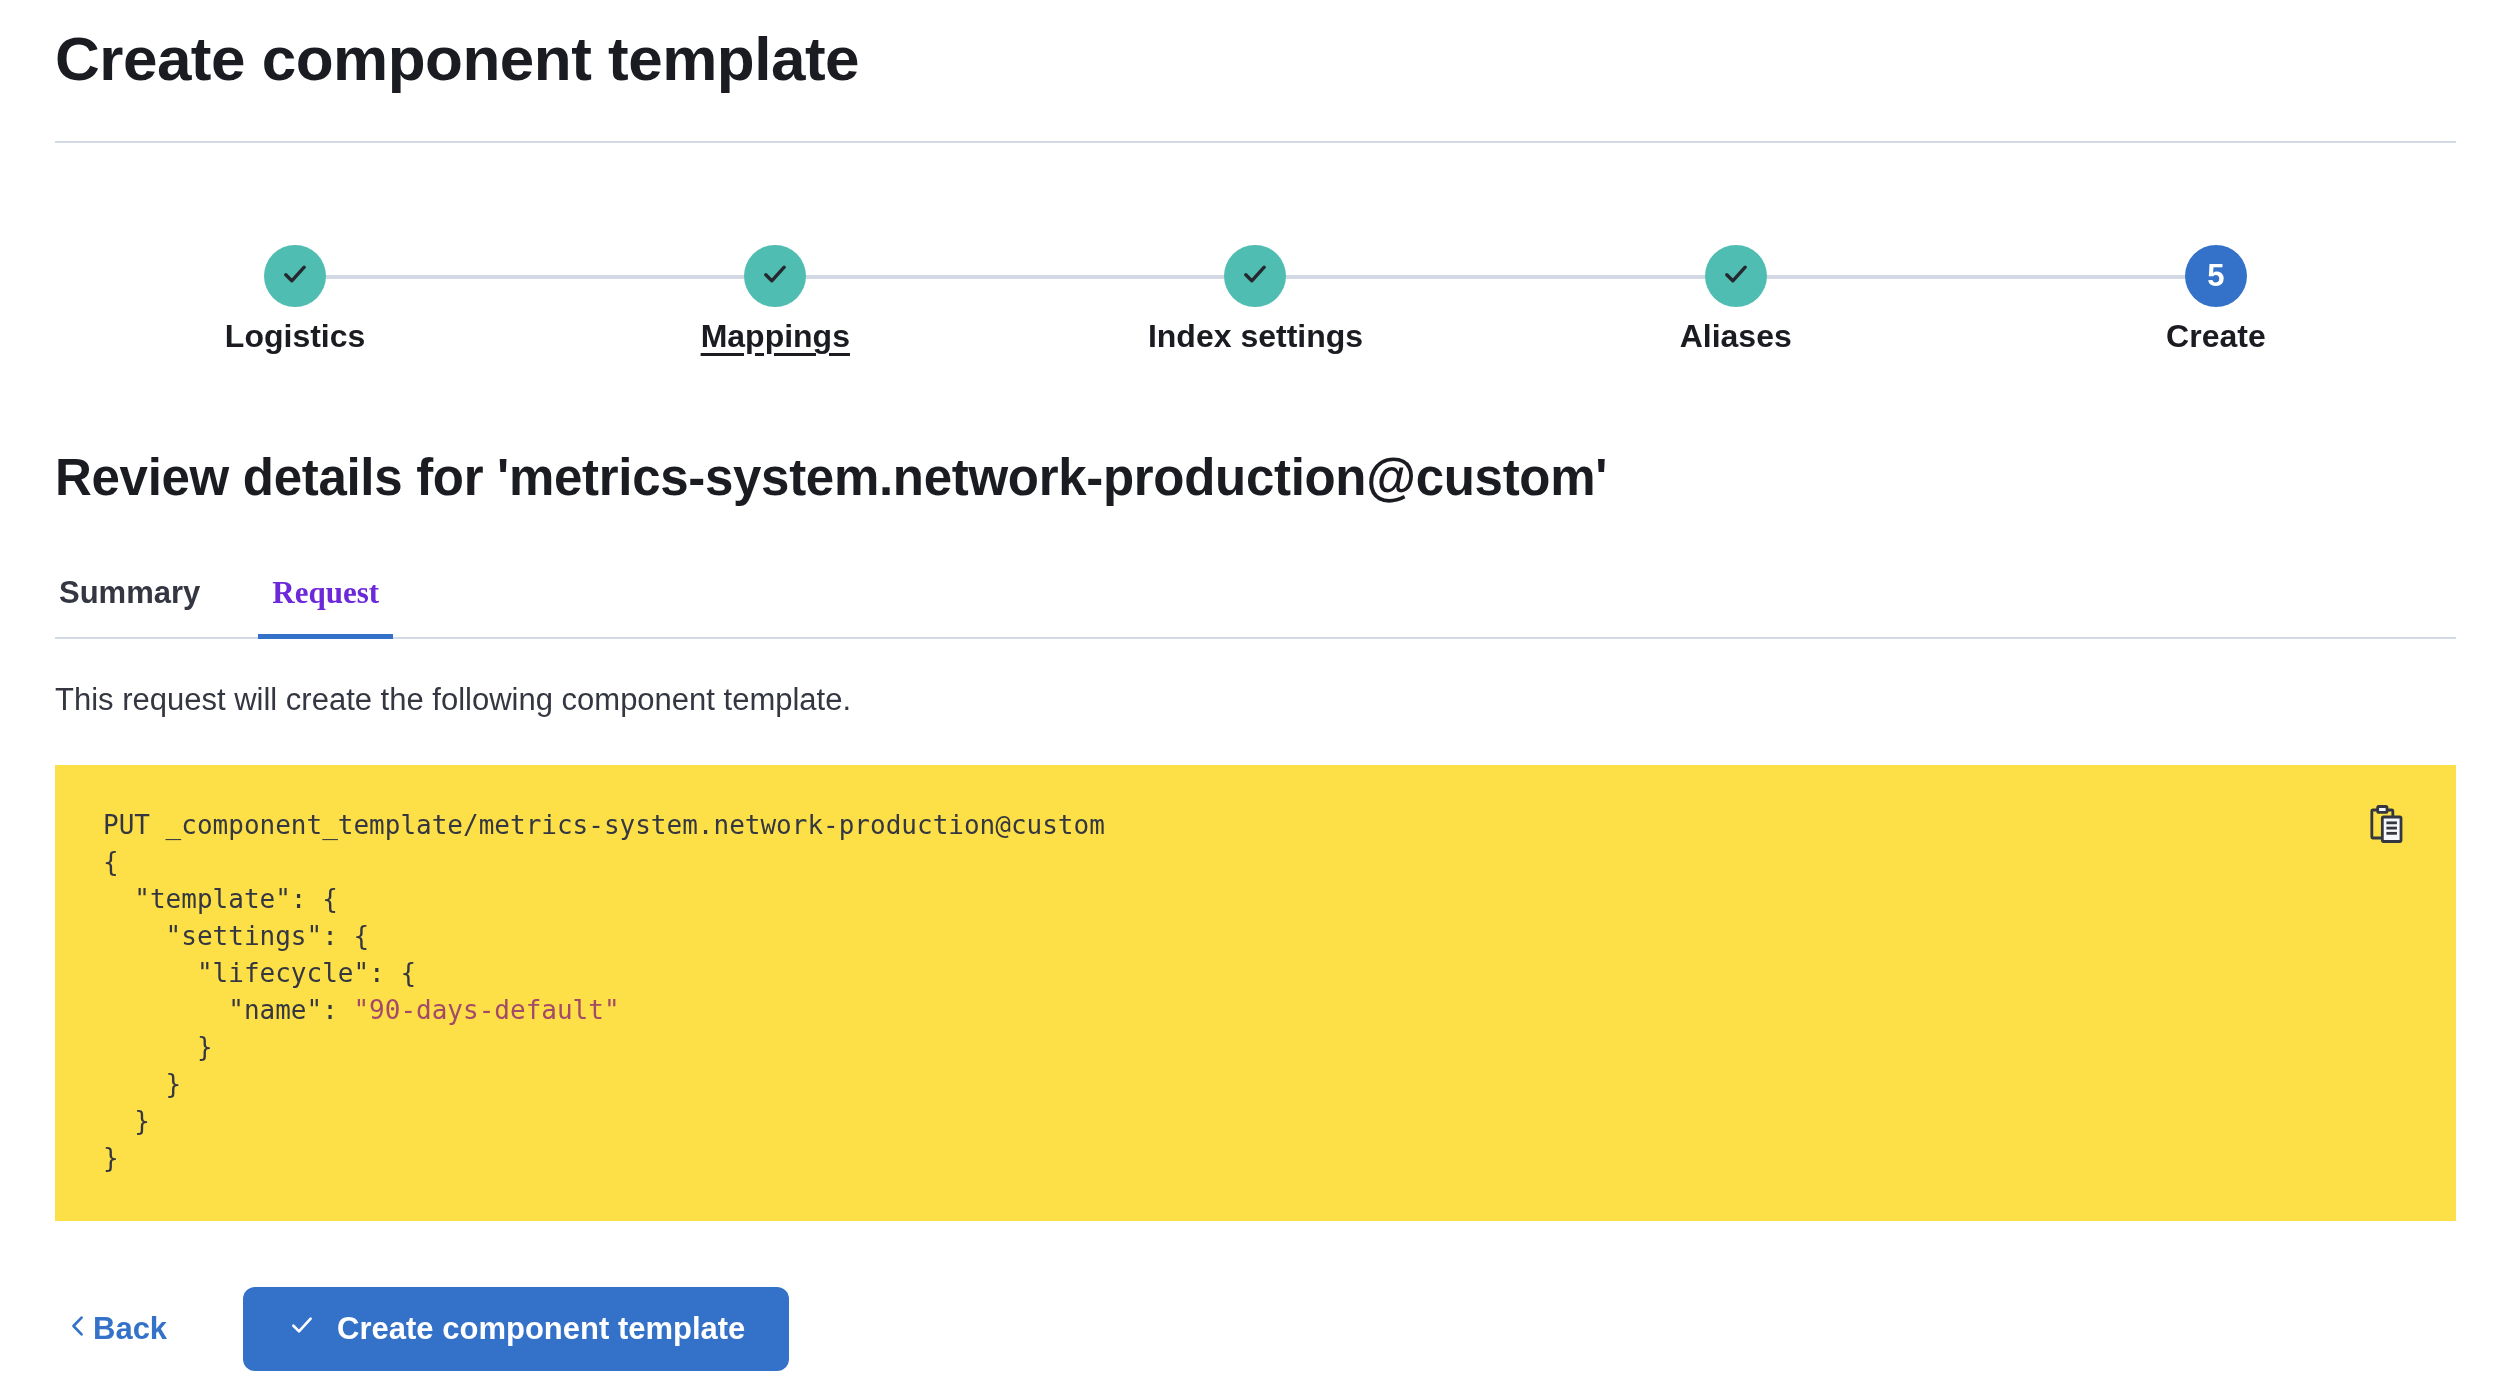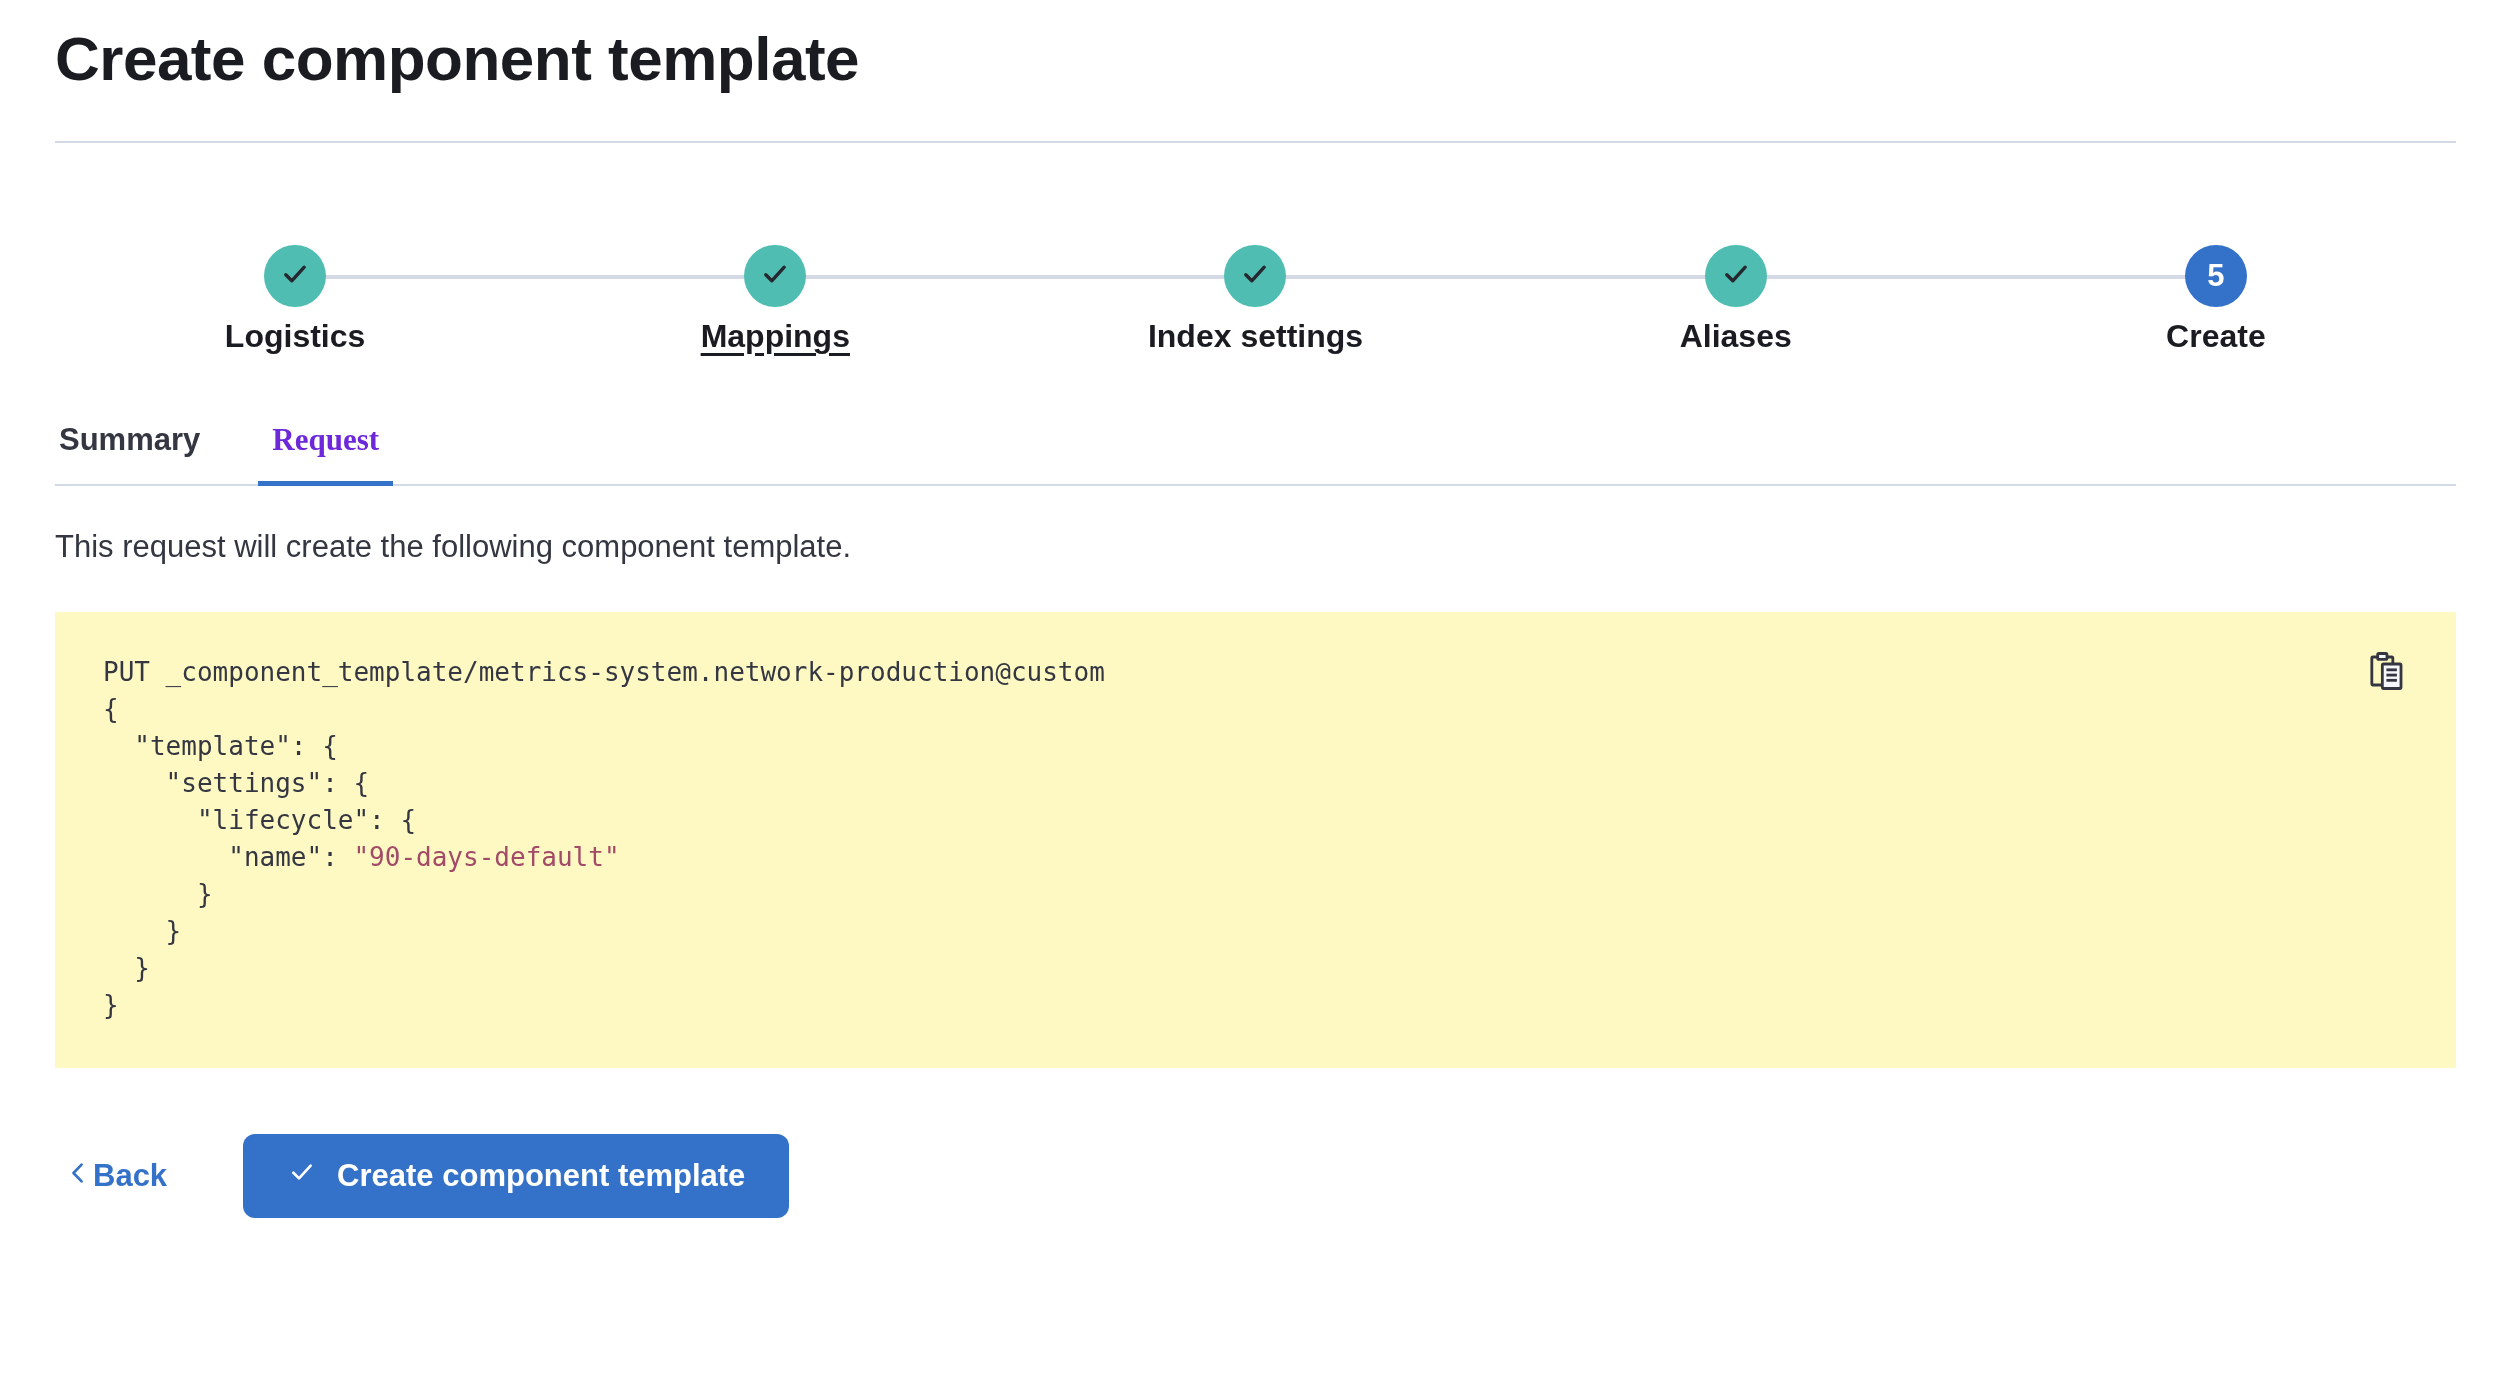--- a/index.html
+++ b/index.html
@@ -31,21 +31,21 @@
   .tabs { margin-top: 66px; display: flex; gap: 44px; }
   .tab { padding: 0 14px 22px 14px; font-size: 31px; font-weight: 700; line-height: 38px; cursor: pointer; border-bottom: 5px solid transparent; }
   .tab:first-child { padding-left: 4px; }
   .tab.inactive { color: #343741; text-align: center; }
   .tab.active { color: #6d28d9; border-bottom-color: #3471c8; font-family: Liberation Serif, serif; }
   .tabs-rule { border: none; height: 2px; background: #d3dae6; margin-top: -2px; }
 
   .description { margin-top: 42px; font-size: 31px; line-height: 38px; color: #343741; }
 
   
-  .code-block { position: relative; margin-top: 46px; background: #fef9c3; padding: 42px 120px 44px 48px; }
+  .code-block { position: relative; margin-top: 46px; background: #fde047; padding: 42px 120px 44px 48px; }
   .code-line { font-family: "DejaVu Sans Mono", "Liberation Mono", monospace; font-size: 26px; line-height: 37px; white-space: pre; color: #343741; }
   .code-string { color: #a34a68; }
   .copy-button { position: absolute; top: 38px; right: 46px; width: 42px; height: 42px; background: none; border: none; cursor: pointer; color: #343741; }
   .copy-button svg { width: 38px; height: 42px; display: block; }
 
   
   .footer { margin-top: 66px; display: flex; align-items: center; }
   .back-button { display: flex; align-items: center; gap: 2px; color: #3471c8; font-size: 31px; font-weight: 600; cursor: pointer; background: none; border: none; font-family: inherit; padding: 0 10px; }
   .back-button svg { width: 26px; height: 26px; }
   .create-button { margin-left: 66px; display: flex; align-items: center; gap: 20px; background: #3471c8; color: #fff; border: none; border-radius: 12px; height: 84px; padding: 0 44px; font-size: 31px; font-weight: 600; font-family: inherit; cursor: pointer; }
@@ -102,20 +102,21 @@
       <div class="step">
         <div class="step-circle current">
           <span>5</span>
         </div>
         <div class="step-label">Create</div>
       </div>
 
     </div>
   </div>
 
+  <h2 class="review-heading">Review details for 'metrics-system.network-production@custom'</h2>
 
   <div class="tabs">
     <div class="tab inactive">Summary</div>
     <div class="tab active">Request</div>
   </div>
   <hr class="tabs-rule">
 
   <p class="description">This request will create the following component template.</p>
 
   <div class="code-block">

